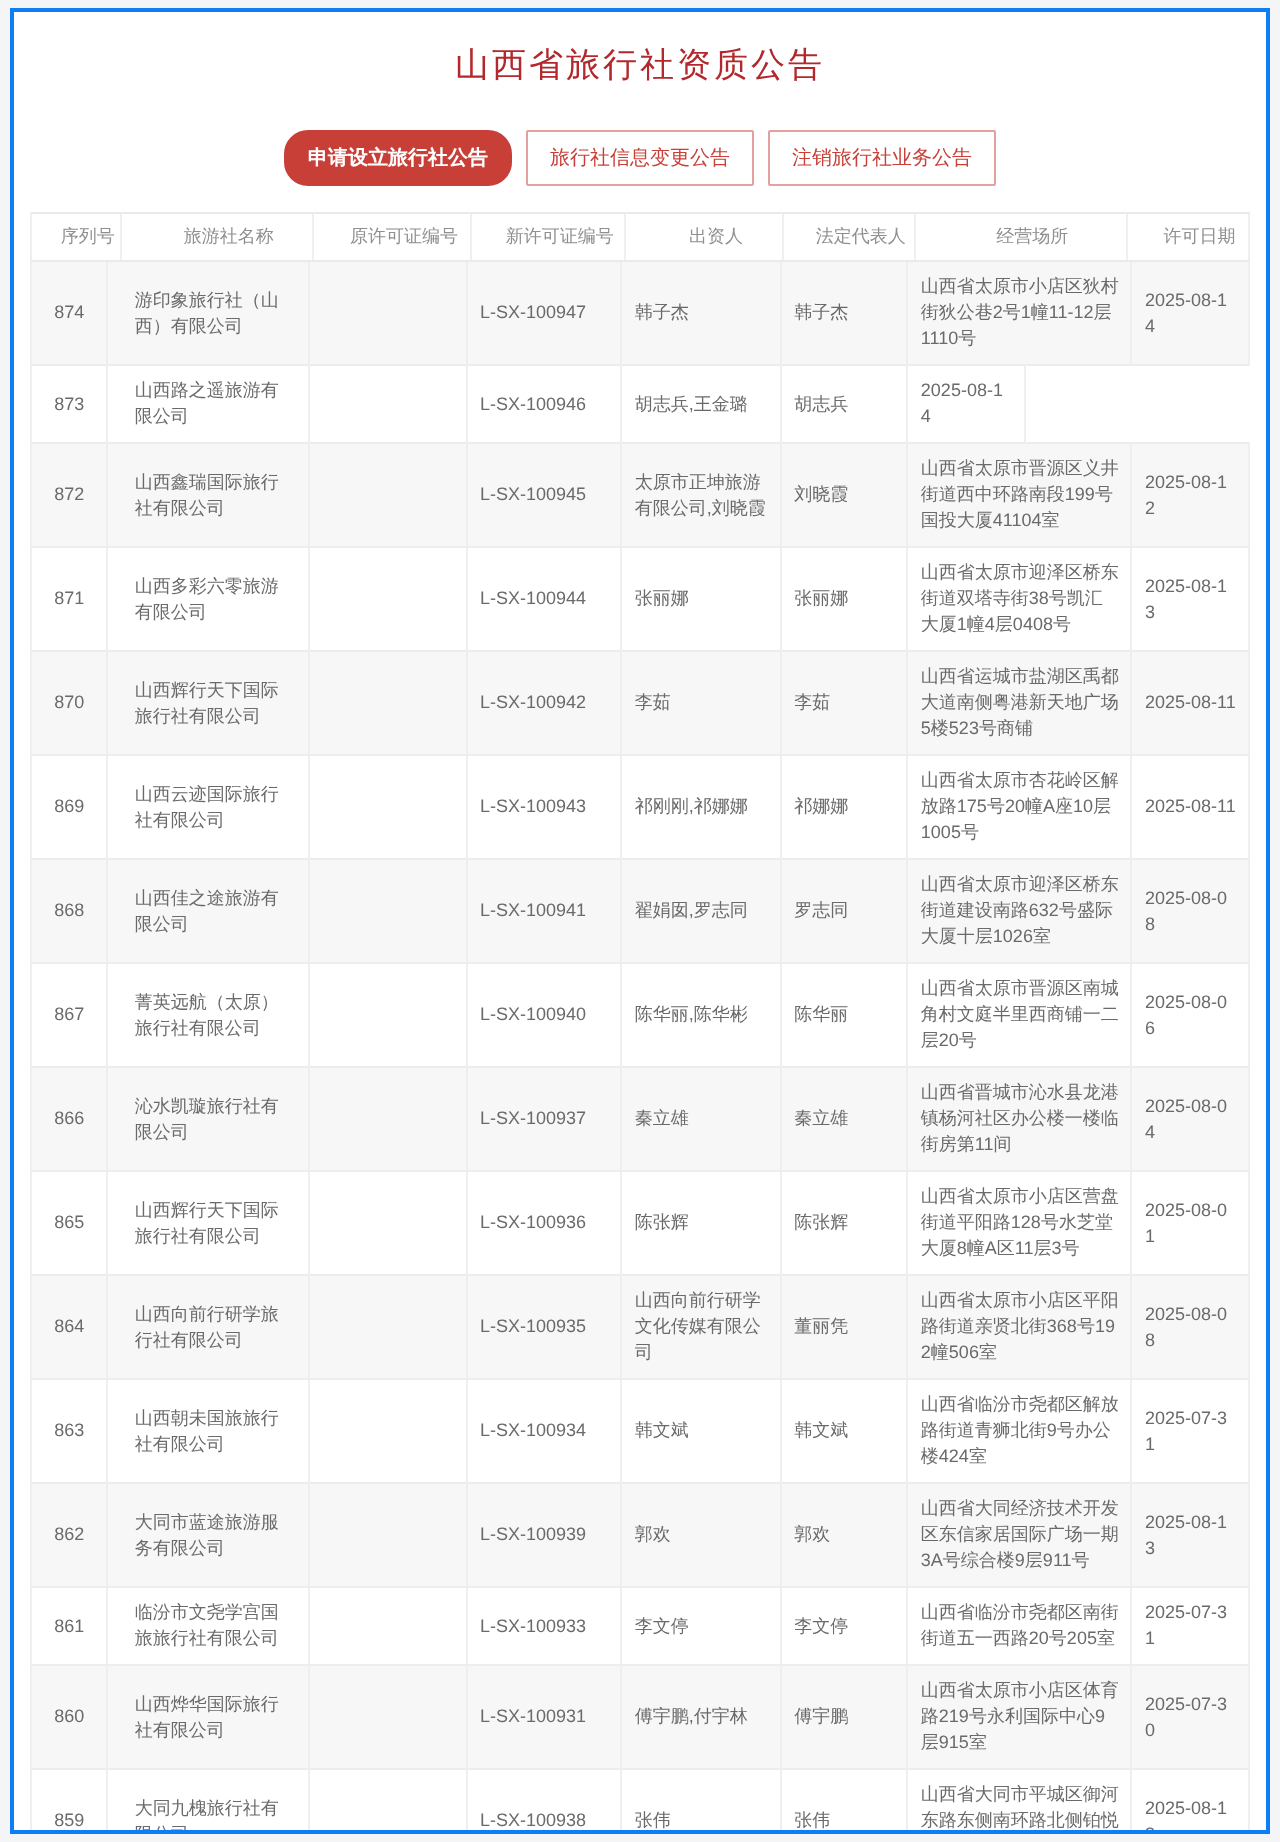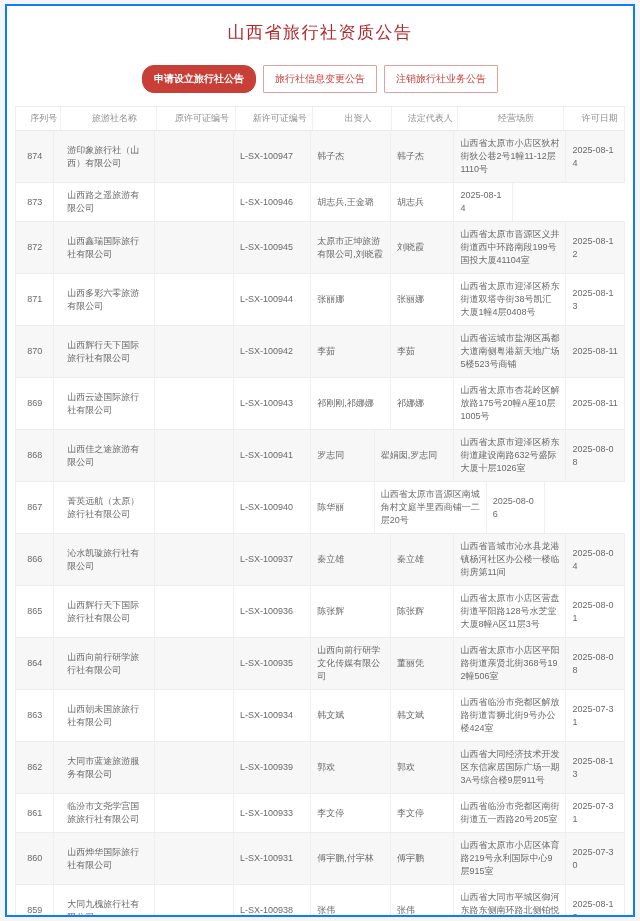--- a/index.html
+++ b/index.html
@@ -177,31 +177,32 @@
     <div class="td c6">祁娜娜</div>
     <div class="td c7">山西省太原市杏花岭区解放路175号20幢A座10层1005号</div>
     <div class="td c8">2025-08-11</div>
   </div>
 
   <div class="row">
     <div class="td c1">868</div>
     <div class="td c2">山西佳之途旅游有限公司</div>
     <div class="td c3"></div>
     <div class="td c4">L-SX-100941</div>
+    <div class="td c5">翟娟囡,罗志同</div>
     <div class="td c6">罗志同</div>
-    <div class="td c5">翟娟囡,罗志同</div>
     <div class="td c7">山西省太原市迎泽区桥东街道建设南路632号盛际大厦十层1026室</div>
     <div class="td c8">2025-08-08</div>
   </div>
 
   <div class="row">
     <div class="td c1">867</div>
     <div class="td c2">菁英远航（太原）旅行社有限公司</div>
     <div class="td c3"></div>
     <div class="td c4">L-SX-100940</div>
+    <div class="td c5">陈华丽,陈华彬</div>
     <div class="td c6">陈华丽</div>
     <div class="td c7">山西省太原市晋源区南城角村文庭半里西商铺一二层20号</div>
     <div class="td c8">2025-08-06</div>
   </div>
 
   <div class="row">
     <div class="td c1">866</div>
     <div class="td c2">沁水凯璇旅行社有限公司</div>
     <div class="td c3"></div>
     <div class="td c4">L-SX-100937</div>

